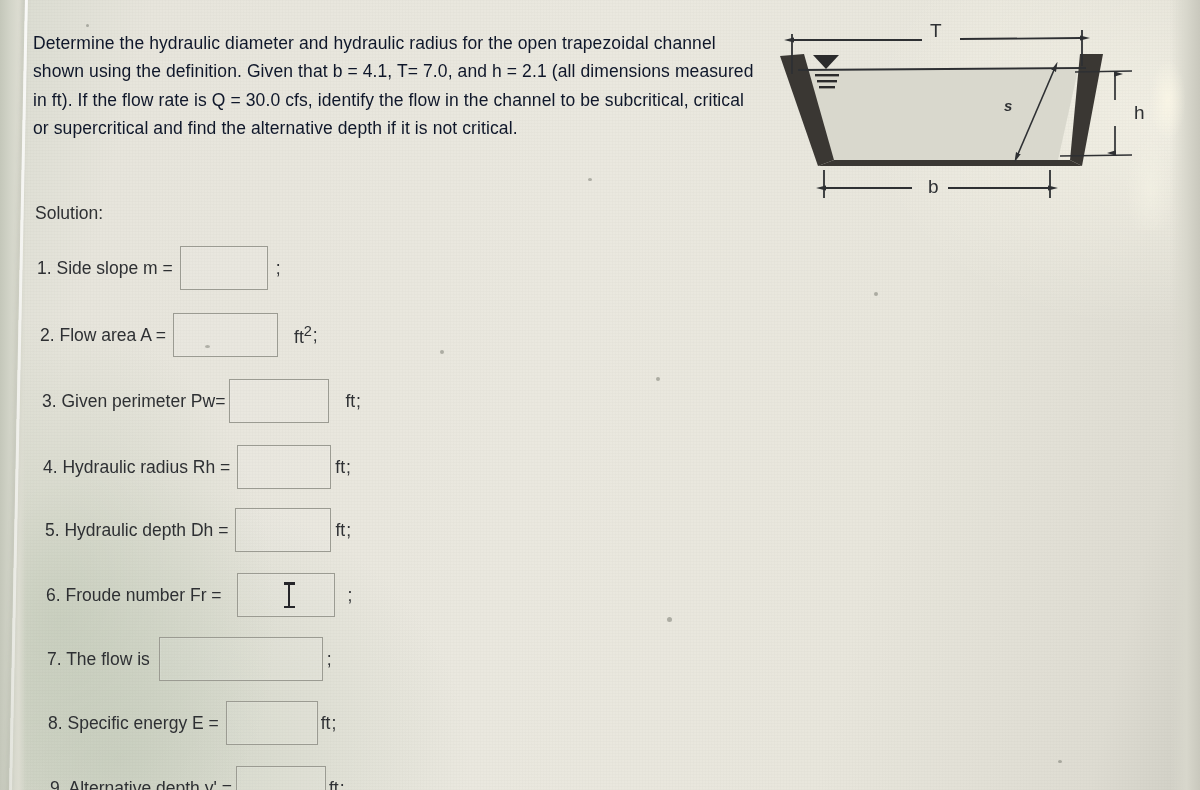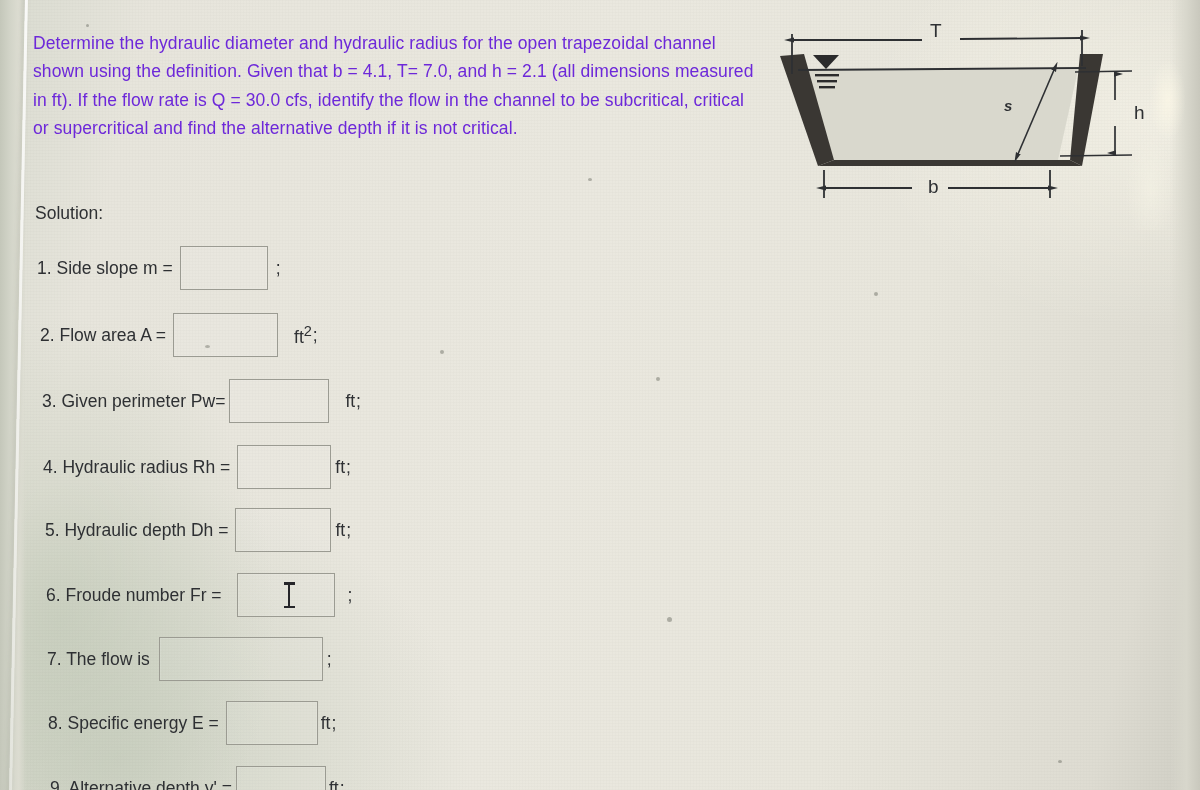--- a/index.html
+++ b/index.html
@@ -73,21 +73,21 @@
     position: absolute;
     left: 0; top: 0;
     width: 790px; height: 790px;
   }
   .prompt {
     position: absolute;
     left: 33px; top: 29px;
     width: 730px;
     font-size: 17.5px;
     line-height: 28.4px;
-    color: #6d28d9;
+    color: #0f172a;
     letter-spacing: .1px;
   }
   .solution-label {
     position: absolute;
     left: 35px; top: 203px;
     font-size: 17.5px;
     color: #2e3033;
   }
 
   .item {

